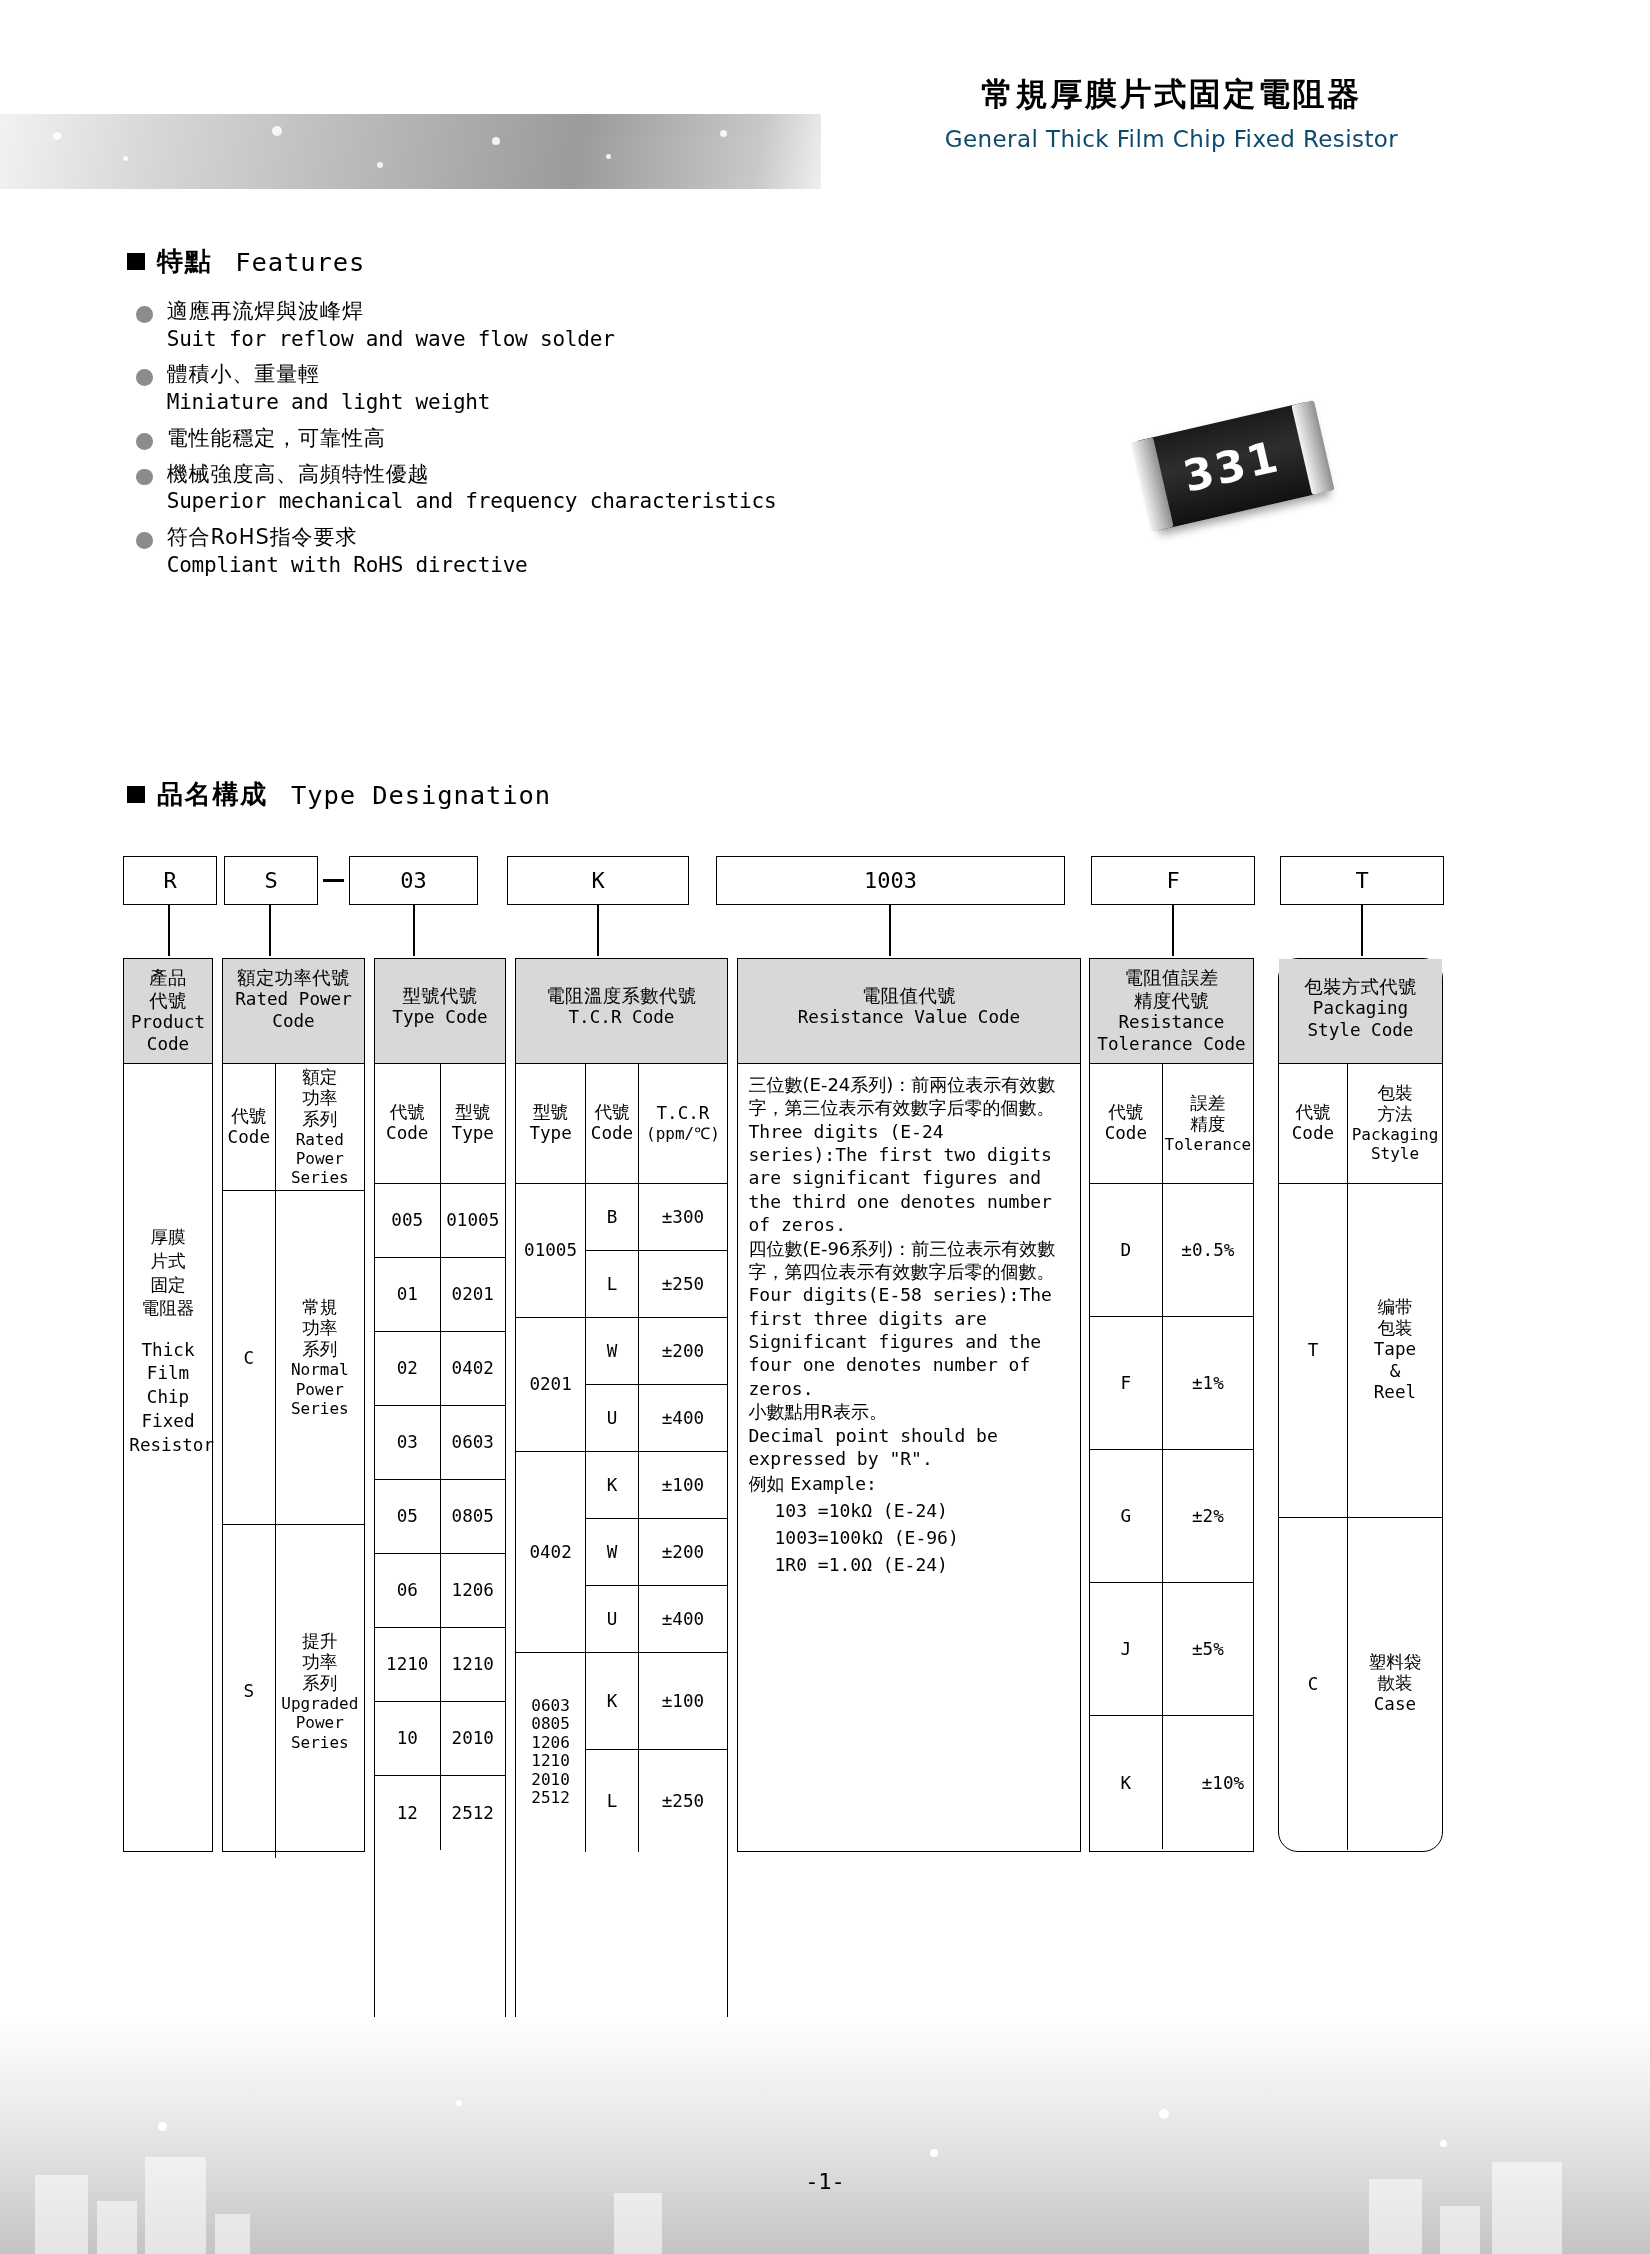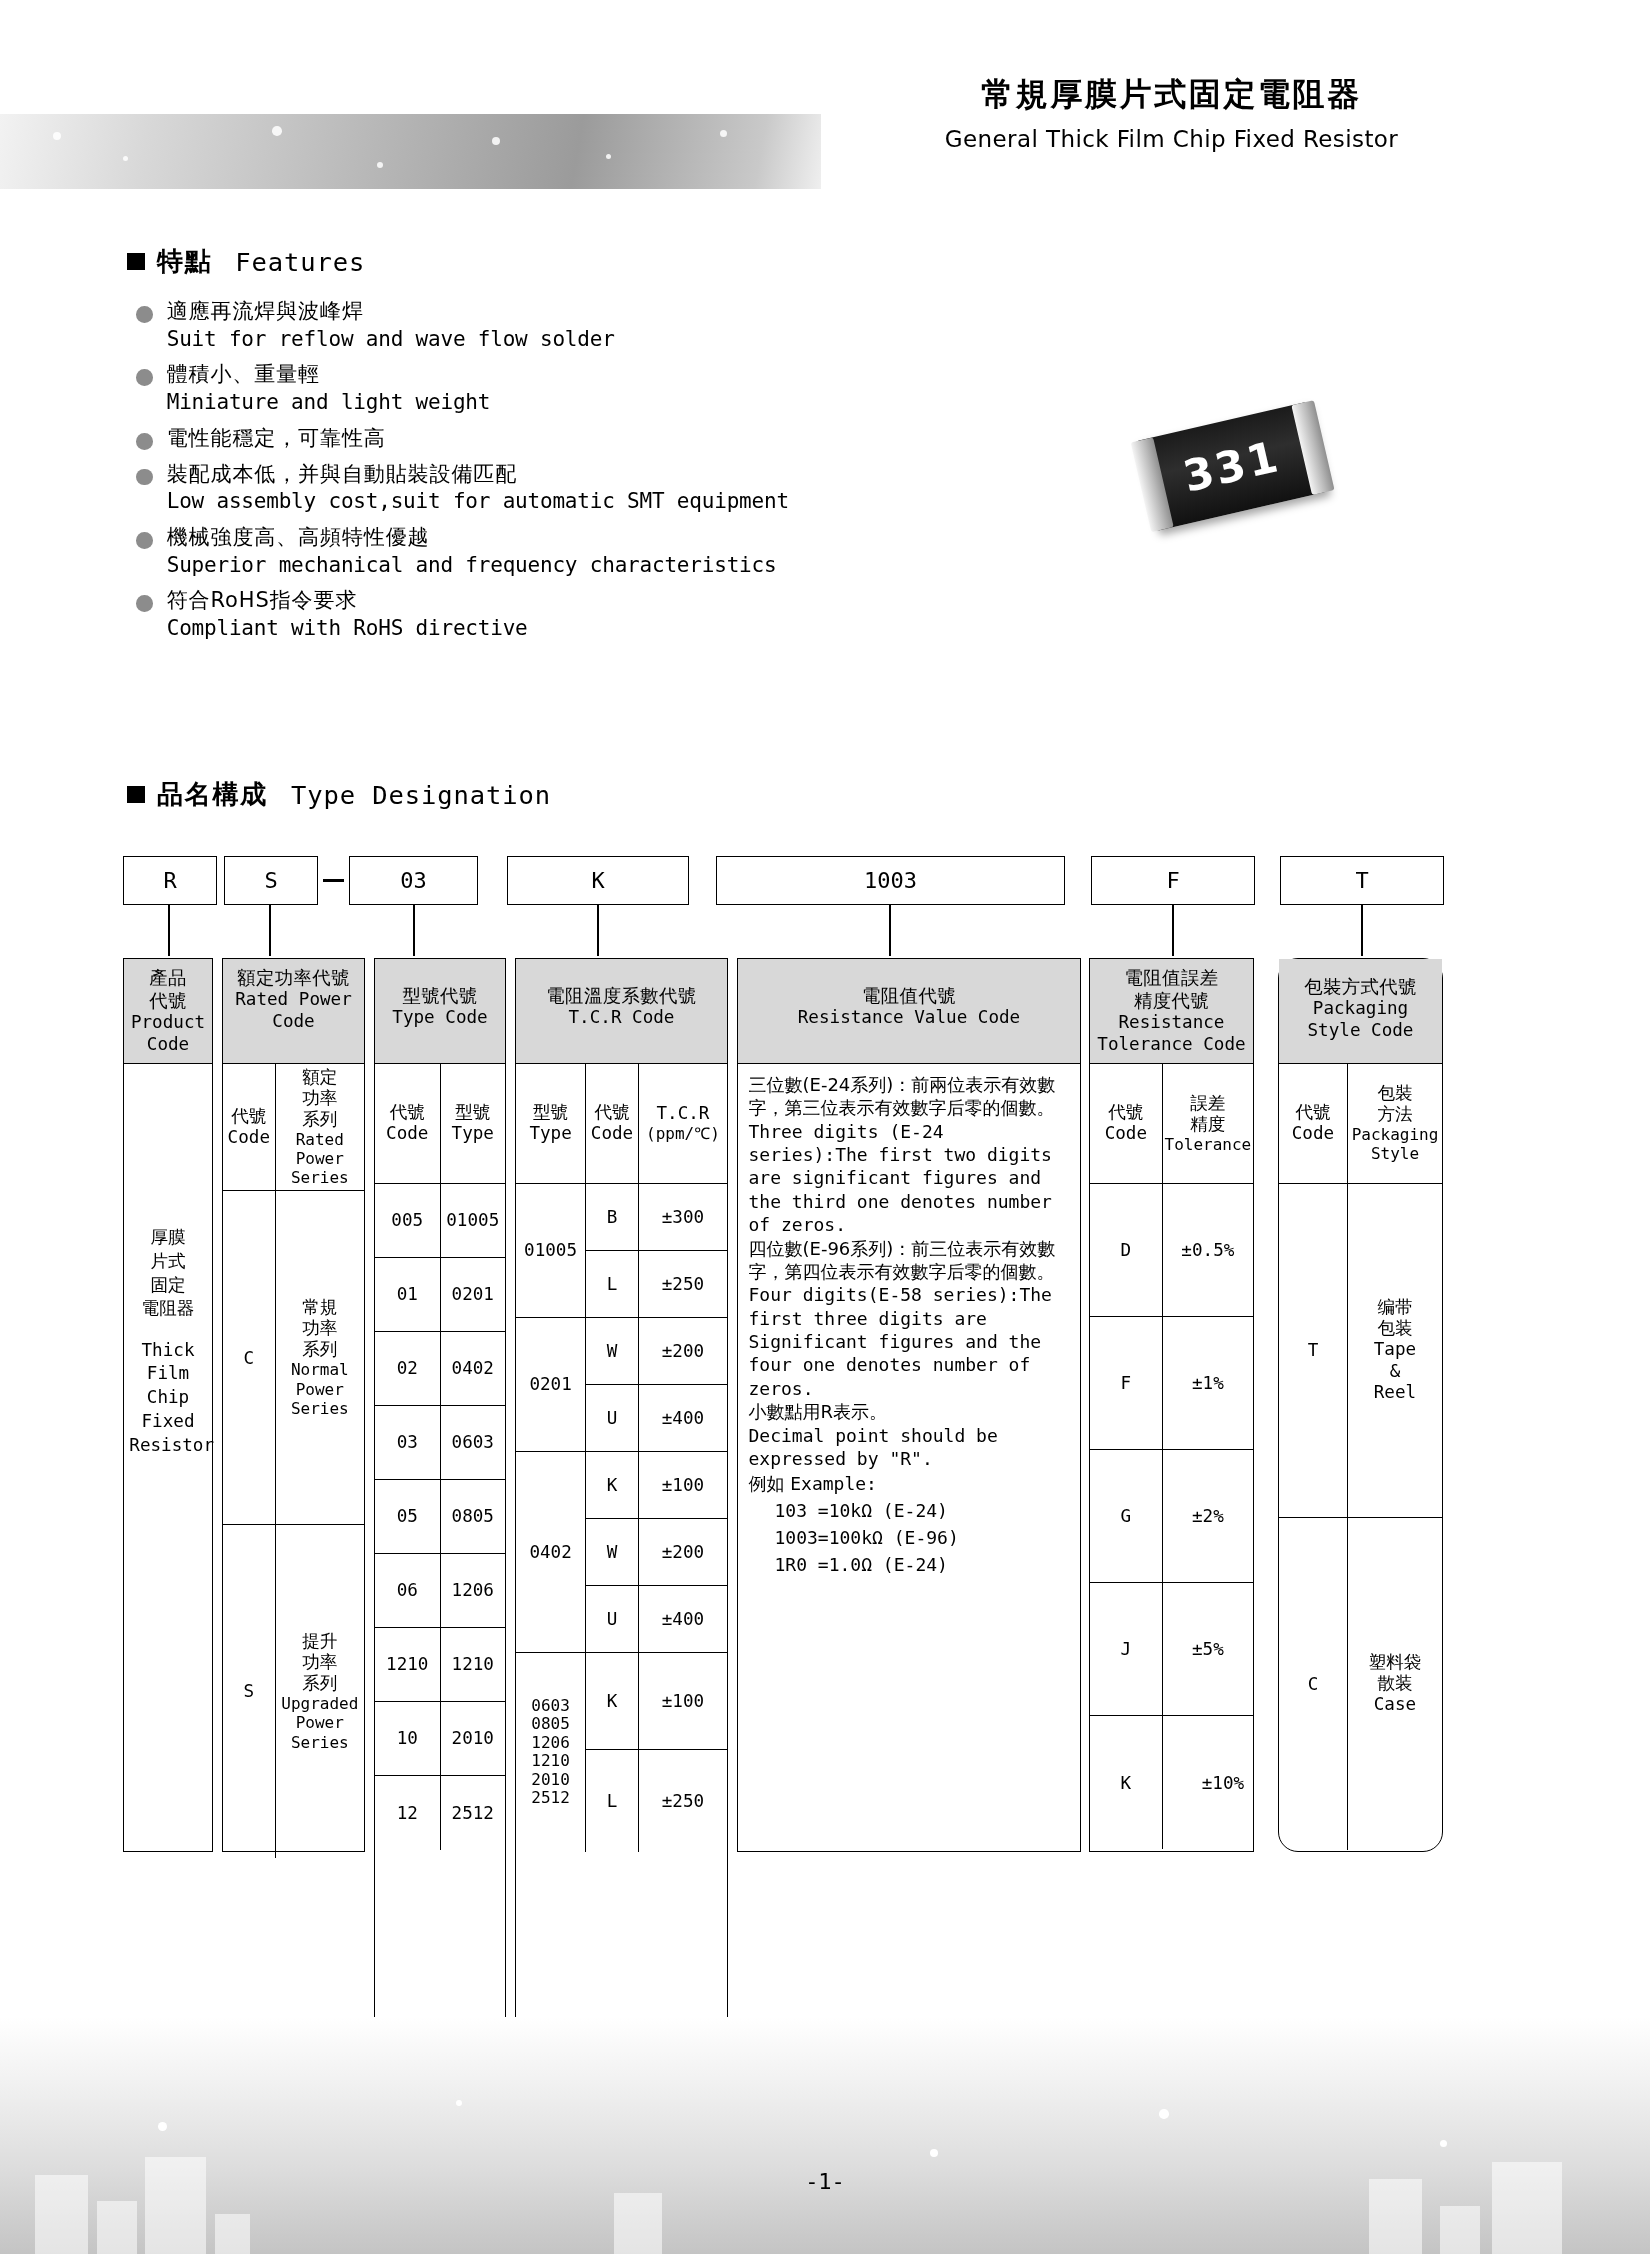--- a/index.html
+++ b/index.html
@@ -47,21 +47,21 @@
     font-family: "DejaVu Sans", sans-serif;
     font-weight: bold;
     font-size: 32px;
     letter-spacing: 2.6px;
     color: #000;
     line-height: 1.2;
   }
   .title-en {
     font-family: "DejaVu Sans", sans-serif;
     font-size: 23px;
-    color: #000000;
+    color: #0c4a6e;
     margin-top: 12.3px;
     letter-spacing: 0.4px;
   }
 
   
   .section-heading {
     position: absolute;
     display: flex;
     align-items: center;
     gap: 12.3px;
@@ -316,27 +316,20 @@
     <span class="dot-bullet"></span>
     <span class="feat-text">
       <div class="feat-cn">體積小、重量輕</div>
       <div class="feat-en">Miniature and light weight</div>
     </span>
   </div>
   <div class="feature-item">
     <span class="dot-bullet"></span>
     <span class="feat-text">
       <div class="feat-cn">電性能穩定，可靠性高</div>
-    </span>
-  </div>
-  <div class="feature-item">
-    <span class="dot-bullet"></span>
-    <span class="feat-text">
-      <div class="feat-cn">裝配成本低，并與自動貼裝設備匹配</div>
-      <div class="feat-en">Low assembly cost,suit for automatic SMT equipment</div>
     </span>
   </div>
   <div class="feature-item">
     <span class="dot-bullet"></span>
     <span class="feat-text">
       <div class="feat-cn">機械強度高、高頻特性優越</div>
       <div class="feat-en">Superior mechanical and frequency characteristics</div>
     </span>
   </div>
   <div class="feature-item">

